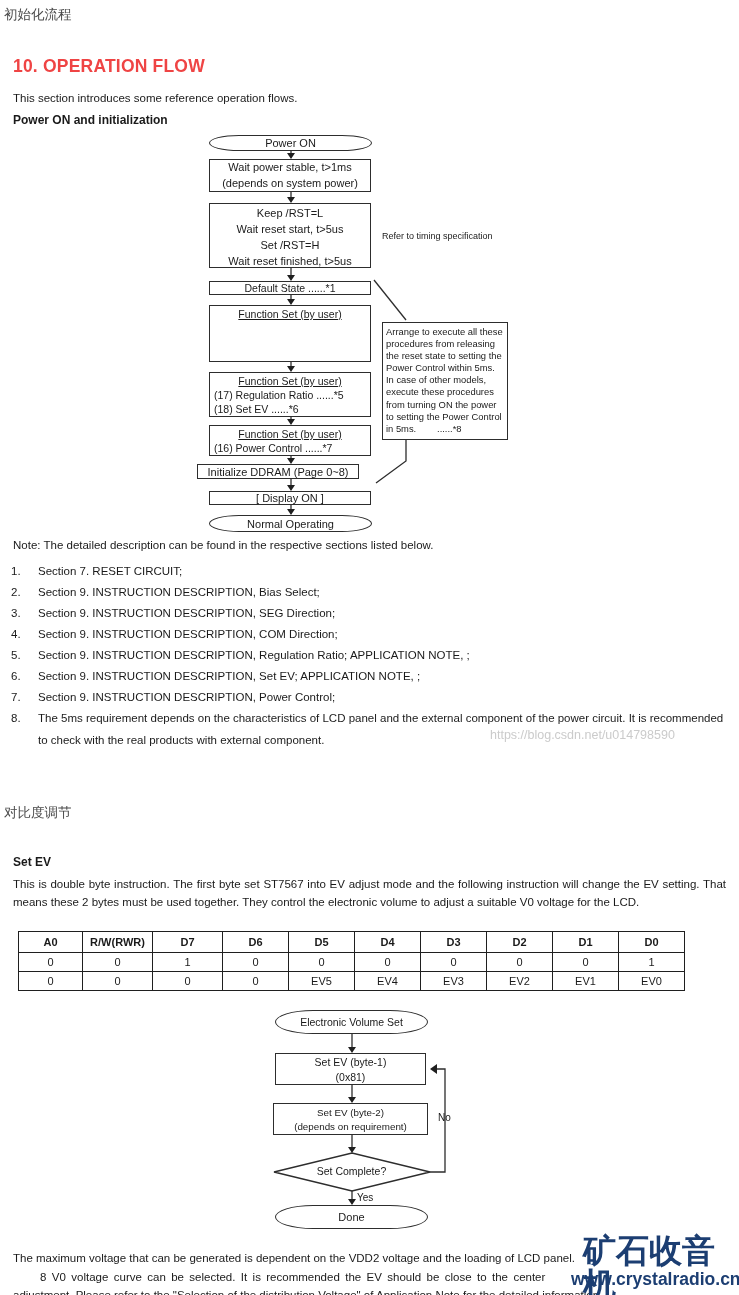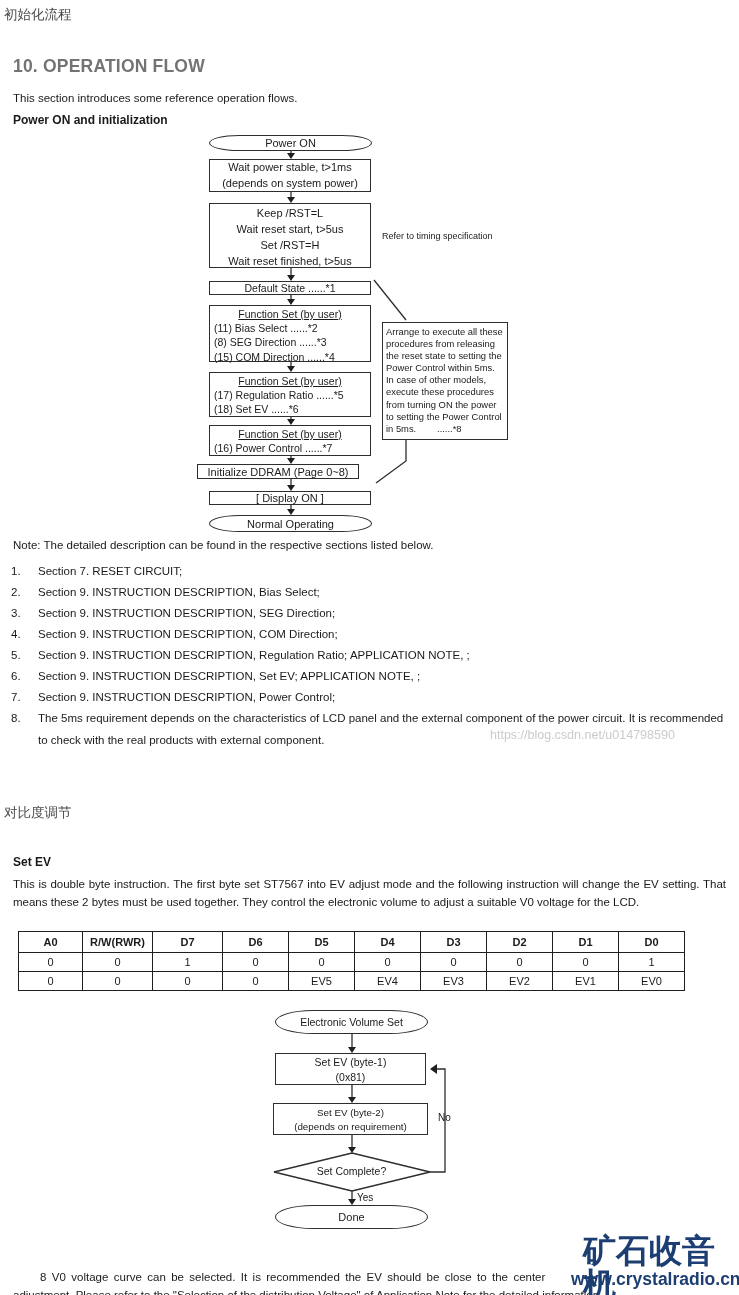--- a/index.html
+++ b/index.html
@@ -2,21 +2,21 @@
 <html><head>
 <meta charset="utf-8">
 <style>
   html,body{margin:0;padding:0;background:#ffffff;}
   .page{
     position:relative;width:739px;height:1295px;margin:0 auto;background:#fff;
     overflow:hidden;font-family:"Liberation Sans","DejaVu Sans",sans-serif;color:#1a1a1a;
   }
   .abs{position:absolute;}
   .zh{font-size:13.5px;color:#4a4a4a;}
-  .h1{font-size:17.5px;font-weight:bold;color:#737373;letter-spacing:.2px;}
+  .h1{font-size:17.5px;font-weight:bold;color:#ef4444;letter-spacing:.2px;}
   .body-txt{font-size:11.5px;color:#1a1a1a;}
   .bold{font-weight:bold;}
   .pre{white-space:pre-line;}
   .prew{white-space:pre-wrap;}
   .box{position:absolute;border:1.3px solid #2d2d2d;background:#fff;box-sizing:border-box;font-size:11px;line-height:16px;text-align:center;}
   .oval{position:absolute;border:1.3px solid #2d2d2d;background:#fff;box-sizing:border-box;text-align:center;}
   .fs-head{display:block;text-decoration:underline;text-align:center;line-height:14px;padding-top:1px;}
   .fs-lines{display:block;text-align:left;padding-left:4px;line-height:14.3px;white-space:pre-line;}
   .list-item{position:absolute;left:11px;width:715px;display:flex;font-size:11.5px;line-height:21.5px;}
   .list-num{flex:0 0 27px;}
@@ -88,23 +88,20 @@
 (depends on system power)</div>
   <div class="box pre" style="left:209px;top:203px;width:162px;height:65px;line-height:16px;padding-top:1px;">Keep /RST=L
 Wait reset start, t&gt;5us
 Set /RST=H
 Wait reset finished, t&gt;5us</div>
   <div class="abs" style="left:382px;top:231px;font-size:9px;color:#222;">Refer to timing specification</div>
   <div class="box" style="left:209px;top:281px;width:162px;height:14px;line-height:13px;font-size:10.5px;">Default State ......*1</div>
 
   <div class="box" style="left:209px;top:305px;width:162px;height:57px;font-size:10.5px;">
     <span class="fs-head">Function Set (by user)</span>
-    <span class="fs-lines">(11) Bias Select ......*2
-(8) SEG Direction ......*3
-(15) COM Direction ......*4</span>
   </div>
   <div class="box" style="left:209px;top:372px;width:162px;height:45px;font-size:10.5px;">
     <span class="fs-head">Function Set (by user)</span>
     <span class="fs-lines">(17) Regulation Ratio ......*5
 (18) Set EV ......*6</span>
   </div>
   <div class="box" style="left:209px;top:425px;width:162px;height:31px;font-size:10.5px;">
     <span class="fs-head">Function Set (by user)</span>
     <span class="fs-lines">(16) Power Control ......*7</span>
   </div>
@@ -220,19 +217,20 @@
   <div class="oval" style="left:275px;top:1010px;width:153px;height:24px;border-radius:38px/50%;font-size:10.5px;line-height:23px;">Electronic Volume Set</div>
   <div class="box pre" style="left:275px;top:1053px;width:151px;height:32px;font-size:10.5px;line-height:15px;padding-top:1px;">Set EV (byte-1)
 (0x81)</div>
   <div class="box pre" style="left:273px;top:1103px;width:155px;height:32px;font-size:9.8px;line-height:14px;padding-top:2px;">Set EV (byte-2)
 (depends on requirement)</div>
   <div class="abs" style="left:275px;top:1165px;width:153px;text-align:center;font-size:10.5px;">Set Complete?</div>
   <div class="abs" style="left:357px;top:1192px;font-size:10px;">Yes</div>
   <div class="abs" style="left:438px;top:1112px;font-size:10px;">No</div>
   <div class="oval" style="left:275px;top:1205px;width:153px;height:24px;border-radius:38px/50%;font-size:11px;line-height:23px;">Done</div>
 
+  <div class="abs body-txt" style="left:13px;top:1252px;width:726px;">The maximum voltage that can be generated is dependent on the VDD2 voltage and the loading of LCD panel.</div>
   <div class="abs body-txt" style="left:13px;top:1271px;width:726px;word-spacing:2.2px;padding-left:27px;">8 V0 voltage curve can be selected. It is recommended the EV should be close to the center</div>
   <div class="abs body-txt" style="left:13px;top:1289px;width:726px;">adjustment. Please refer to the "Selection of the distribution Voltage" of Application Note for the detailed information.</div>
 
   <div class="abs wm-navy" style="left:583px;top:1234px;font-size:33px;line-height:34px;z-index:5;">矿石收音机</div>
   <div class="abs wm-navy" style="left:571px;top:1269px;font-size:17.5px;z-index:5;">www.crystalradio.cn</div>
 
 </div>
 
 </body></html>

